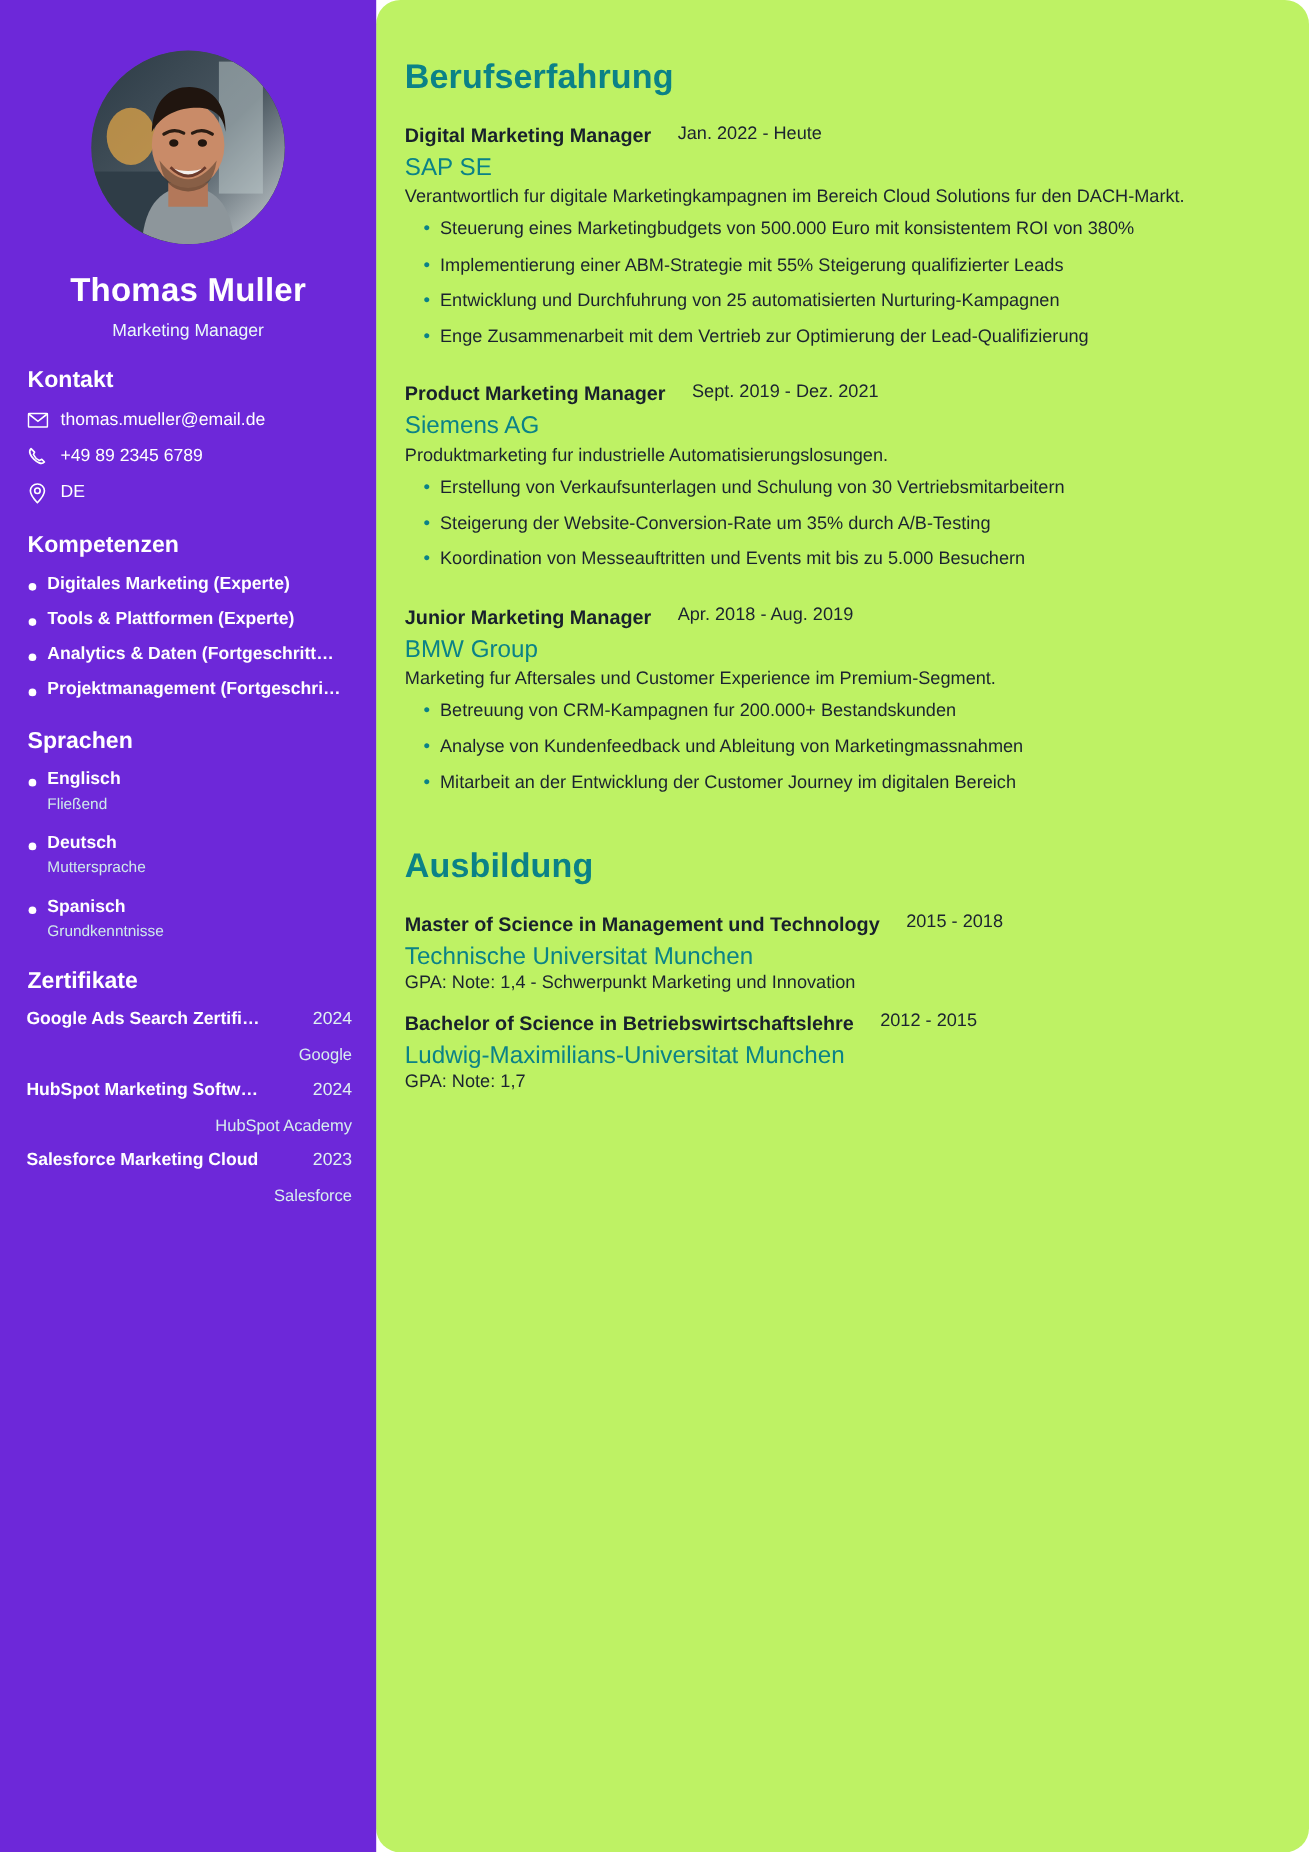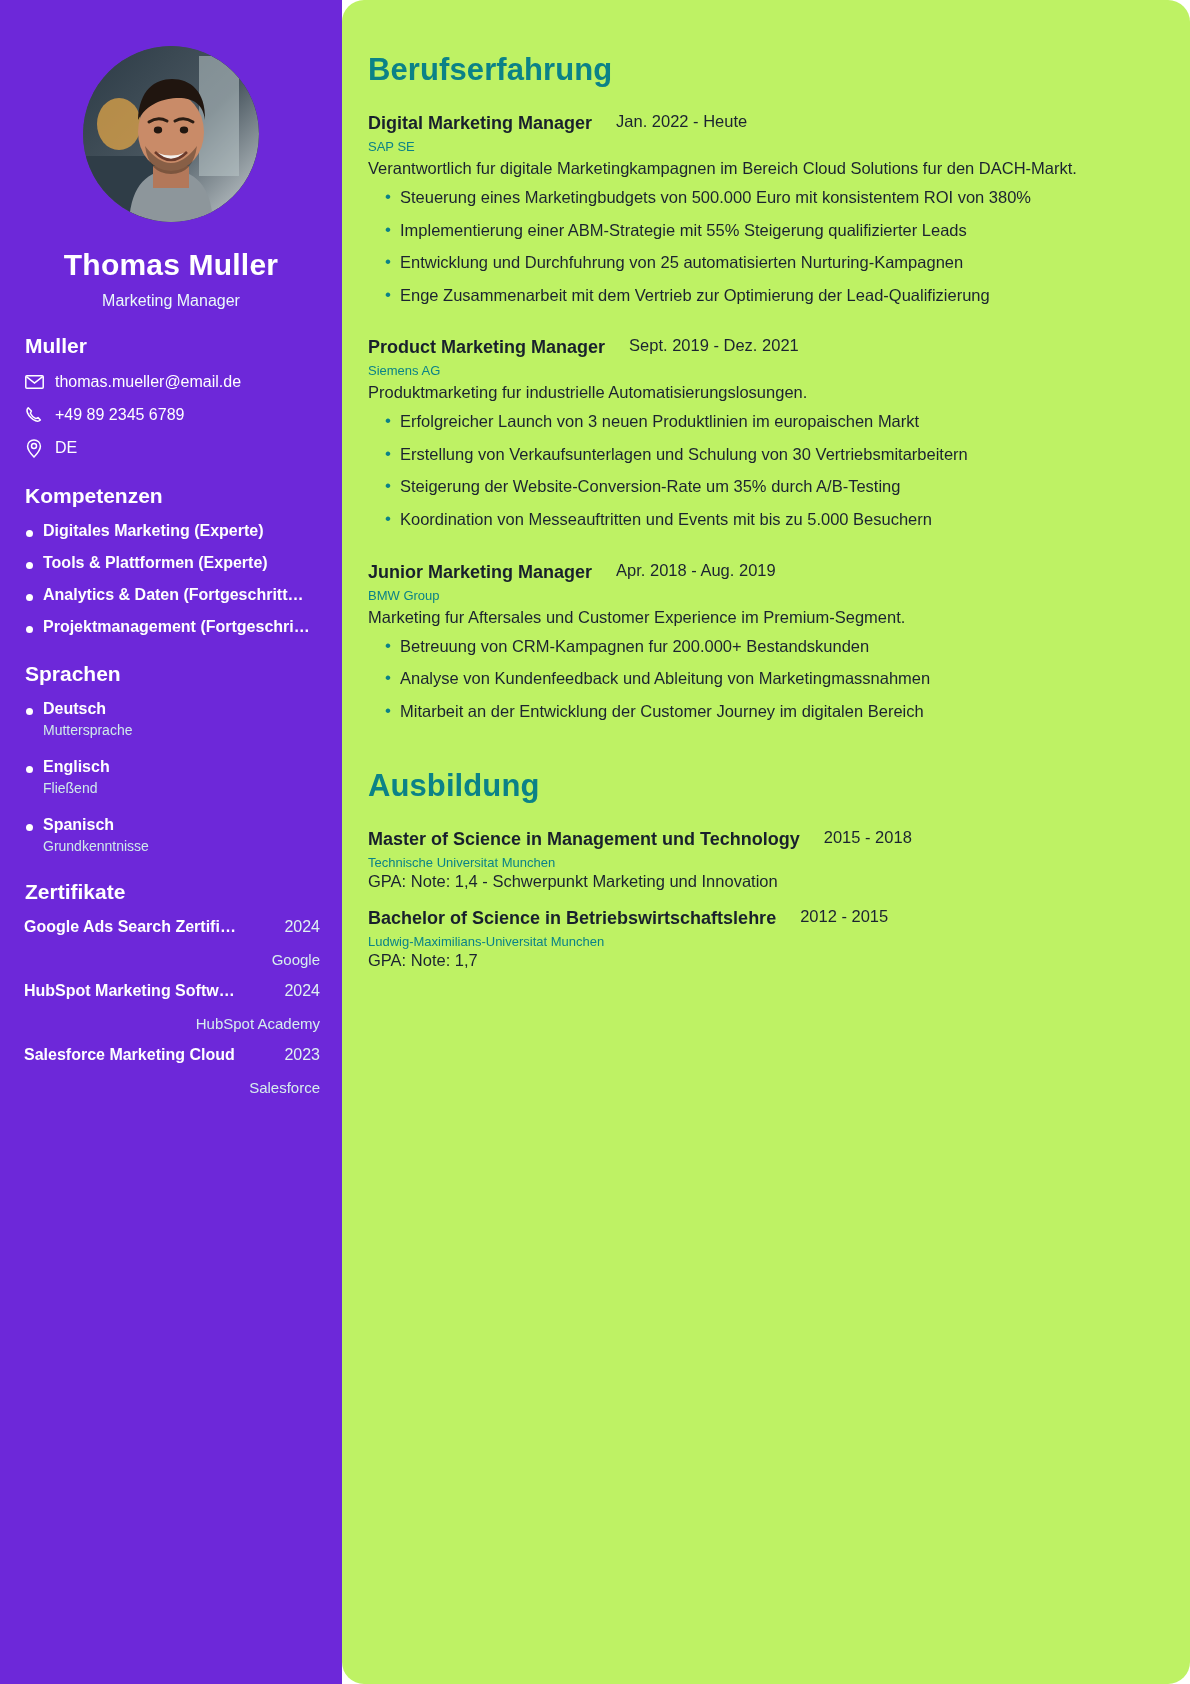--- a/index.html
+++ b/index.html
@@ -143,21 +143,21 @@
   }
   .entry-title {
     font-size:18px; font-weight:bold; color:#18202c; line-height:1.45;
     max-width:520px;
   }
   .entry-date {
     font-size:16.5px; color:#1b2330; white-space:nowrap; flex:0 0 auto;
     padding-top:2px;
   }
   .entry-org {
-    font-size:13px; color:#0b8287; margin-top:3px; font-weight:normal;
+    font-size:22px; color:#0b8287; margin-top:3px; font-weight:normal;
   }
   .entry-desc {
     font-size:16.5px; color:#1b2330; margin-top:3px; line-height:1.45;
   }
   ul.bullets { list-style:none; margin:4px 0 0 0; padding:0; }
   ul.bullets li {
     position:relative;
     padding-left:32px;
     font-size:16.5px;
     line-height:1.55;
@@ -212,21 +212,21 @@
             <path d="M72 106 q16 16 32 0" stroke="#6b3b2c" stroke-width="2.5" fill="none"></path>
             <path d="M62 100 q26 34 52 0 q-4 28 -26 28 q-22 0 -26 -28 Z" fill="#3a2a1d" opacity="0.45"></path>
           </g>
         </svg>
       </div>
     </div>
 
     <div class="person-name">Thomas Muller</div>
     <div class="person-role">Marketing Manager</div>
 
-    <div class="side-heading tight">Muller</div>
+    <div class="side-heading tight">Kontakt</div>
 
     <div class="contact-row">
       <span class="ic">
         <svg width="19" height="14" viewBox="0 0 19 14">
             <rect x="0.8" y="0.8" width="17.4" height="12.4" rx="1" fill="none" stroke="#fff" stroke-width="1.5"></rect>
             <path d="M1.4 1.6 L9.5 8 L17.6 1.6" fill="none" stroke="#fff" stroke-width="1.5"></path>
           </svg>
       </span>
       <span>thomas.mueller@email.de</span>
     </div>
@@ -268,29 +268,29 @@
         <span class="dot"></span>
         <span class="skill-text">Projektmanagement (Fortgeschritten)</span>
       </div>
     </div>
 
     <div class="side-heading">Sprachen</div>
     <div>
       <div class="lang-item">
         <span class="dot"></span>
         <span class="lang-block">
+          <span class="lang-name">Englisch</span>
+          <span class="lang-level">Fließend</span>
+        </span>
+      </div>
+      <div class="lang-item">
+        <span class="dot"></span>
+        <span class="lang-block">
           <span class="lang-name">Deutsch</span>
           <span class="lang-level">Muttersprache</span>
-        </span>
-      </div>
-      <div class="lang-item">
-        <span class="dot"></span>
-        <span class="lang-block">
-          <span class="lang-name">Englisch</span>
-          <span class="lang-level">Fließend</span>
         </span>
       </div>
       <div class="lang-item">
         <span class="dot"></span>
         <span class="lang-block">
           <span class="lang-name">Spanisch</span>
           <span class="lang-level">Grundkenntnisse</span>
         </span>
       </div>
     </div>
@@ -342,21 +342,20 @@
     </section>
 
     <section class="entry">
       <div class="entry-head">
         <div class="entry-title">Product Marketing Manager</div>
         <div class="entry-date">Sept. 2019 - Dez. 2021</div>
       </div>
       <div class="entry-org">Siemens AG</div>
       <div class="entry-desc">Produktmarketing fur industrielle Automatisierungslosungen.</div>
       <ul class="bullets">
-        <li>Erfolgreicher Launch von 3 neuen Produktlinien im europaischen Markt</li>
         <li>Erstellung von Verkaufsunterlagen und Schulung von 30 Vertriebsmitarbeitern</li>
         <li>Steigerung der Website-Conversion-Rate um 35% durch A/B-Testing</li>
         <li>Koordination von Messeauftritten und Events mit bis zu 5.000 Besuchern</li>
       </ul>
     </section>
 
     <section class="entry">
       <div class="entry-head">
         <div class="entry-title">Junior Marketing Manager</div>
         <div class="entry-date">Apr. 2018 - Aug. 2019</div>

